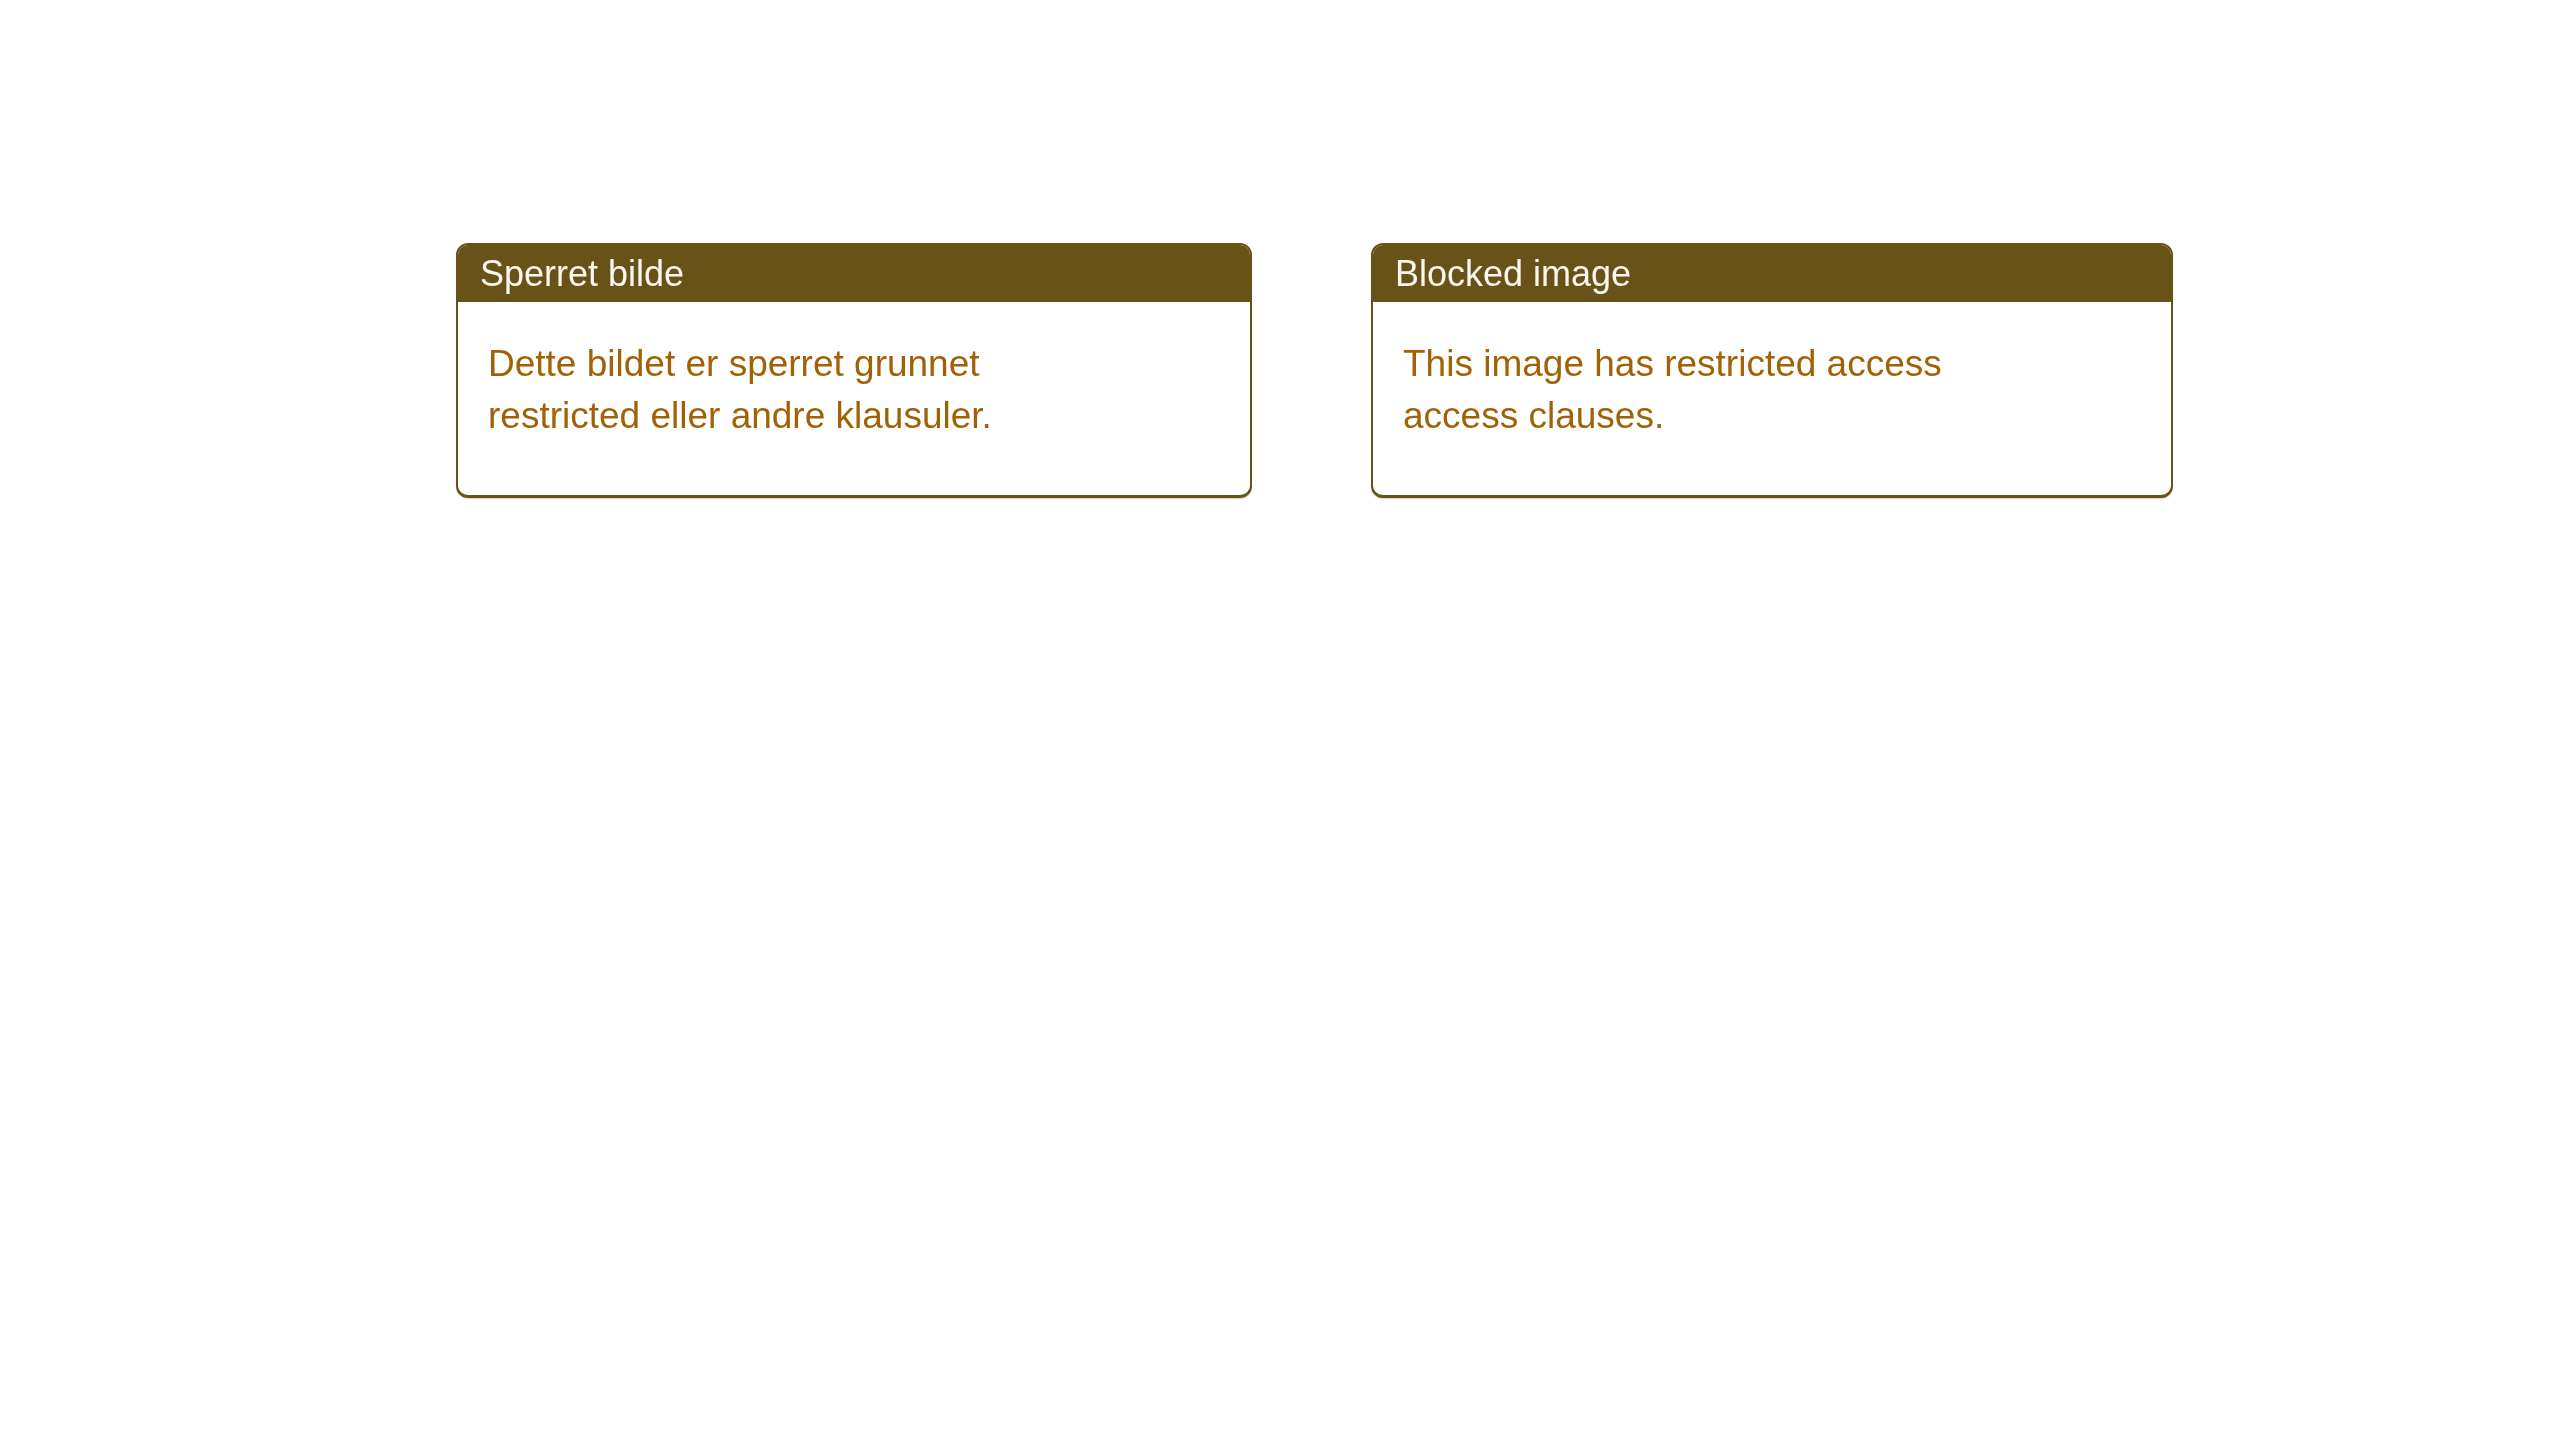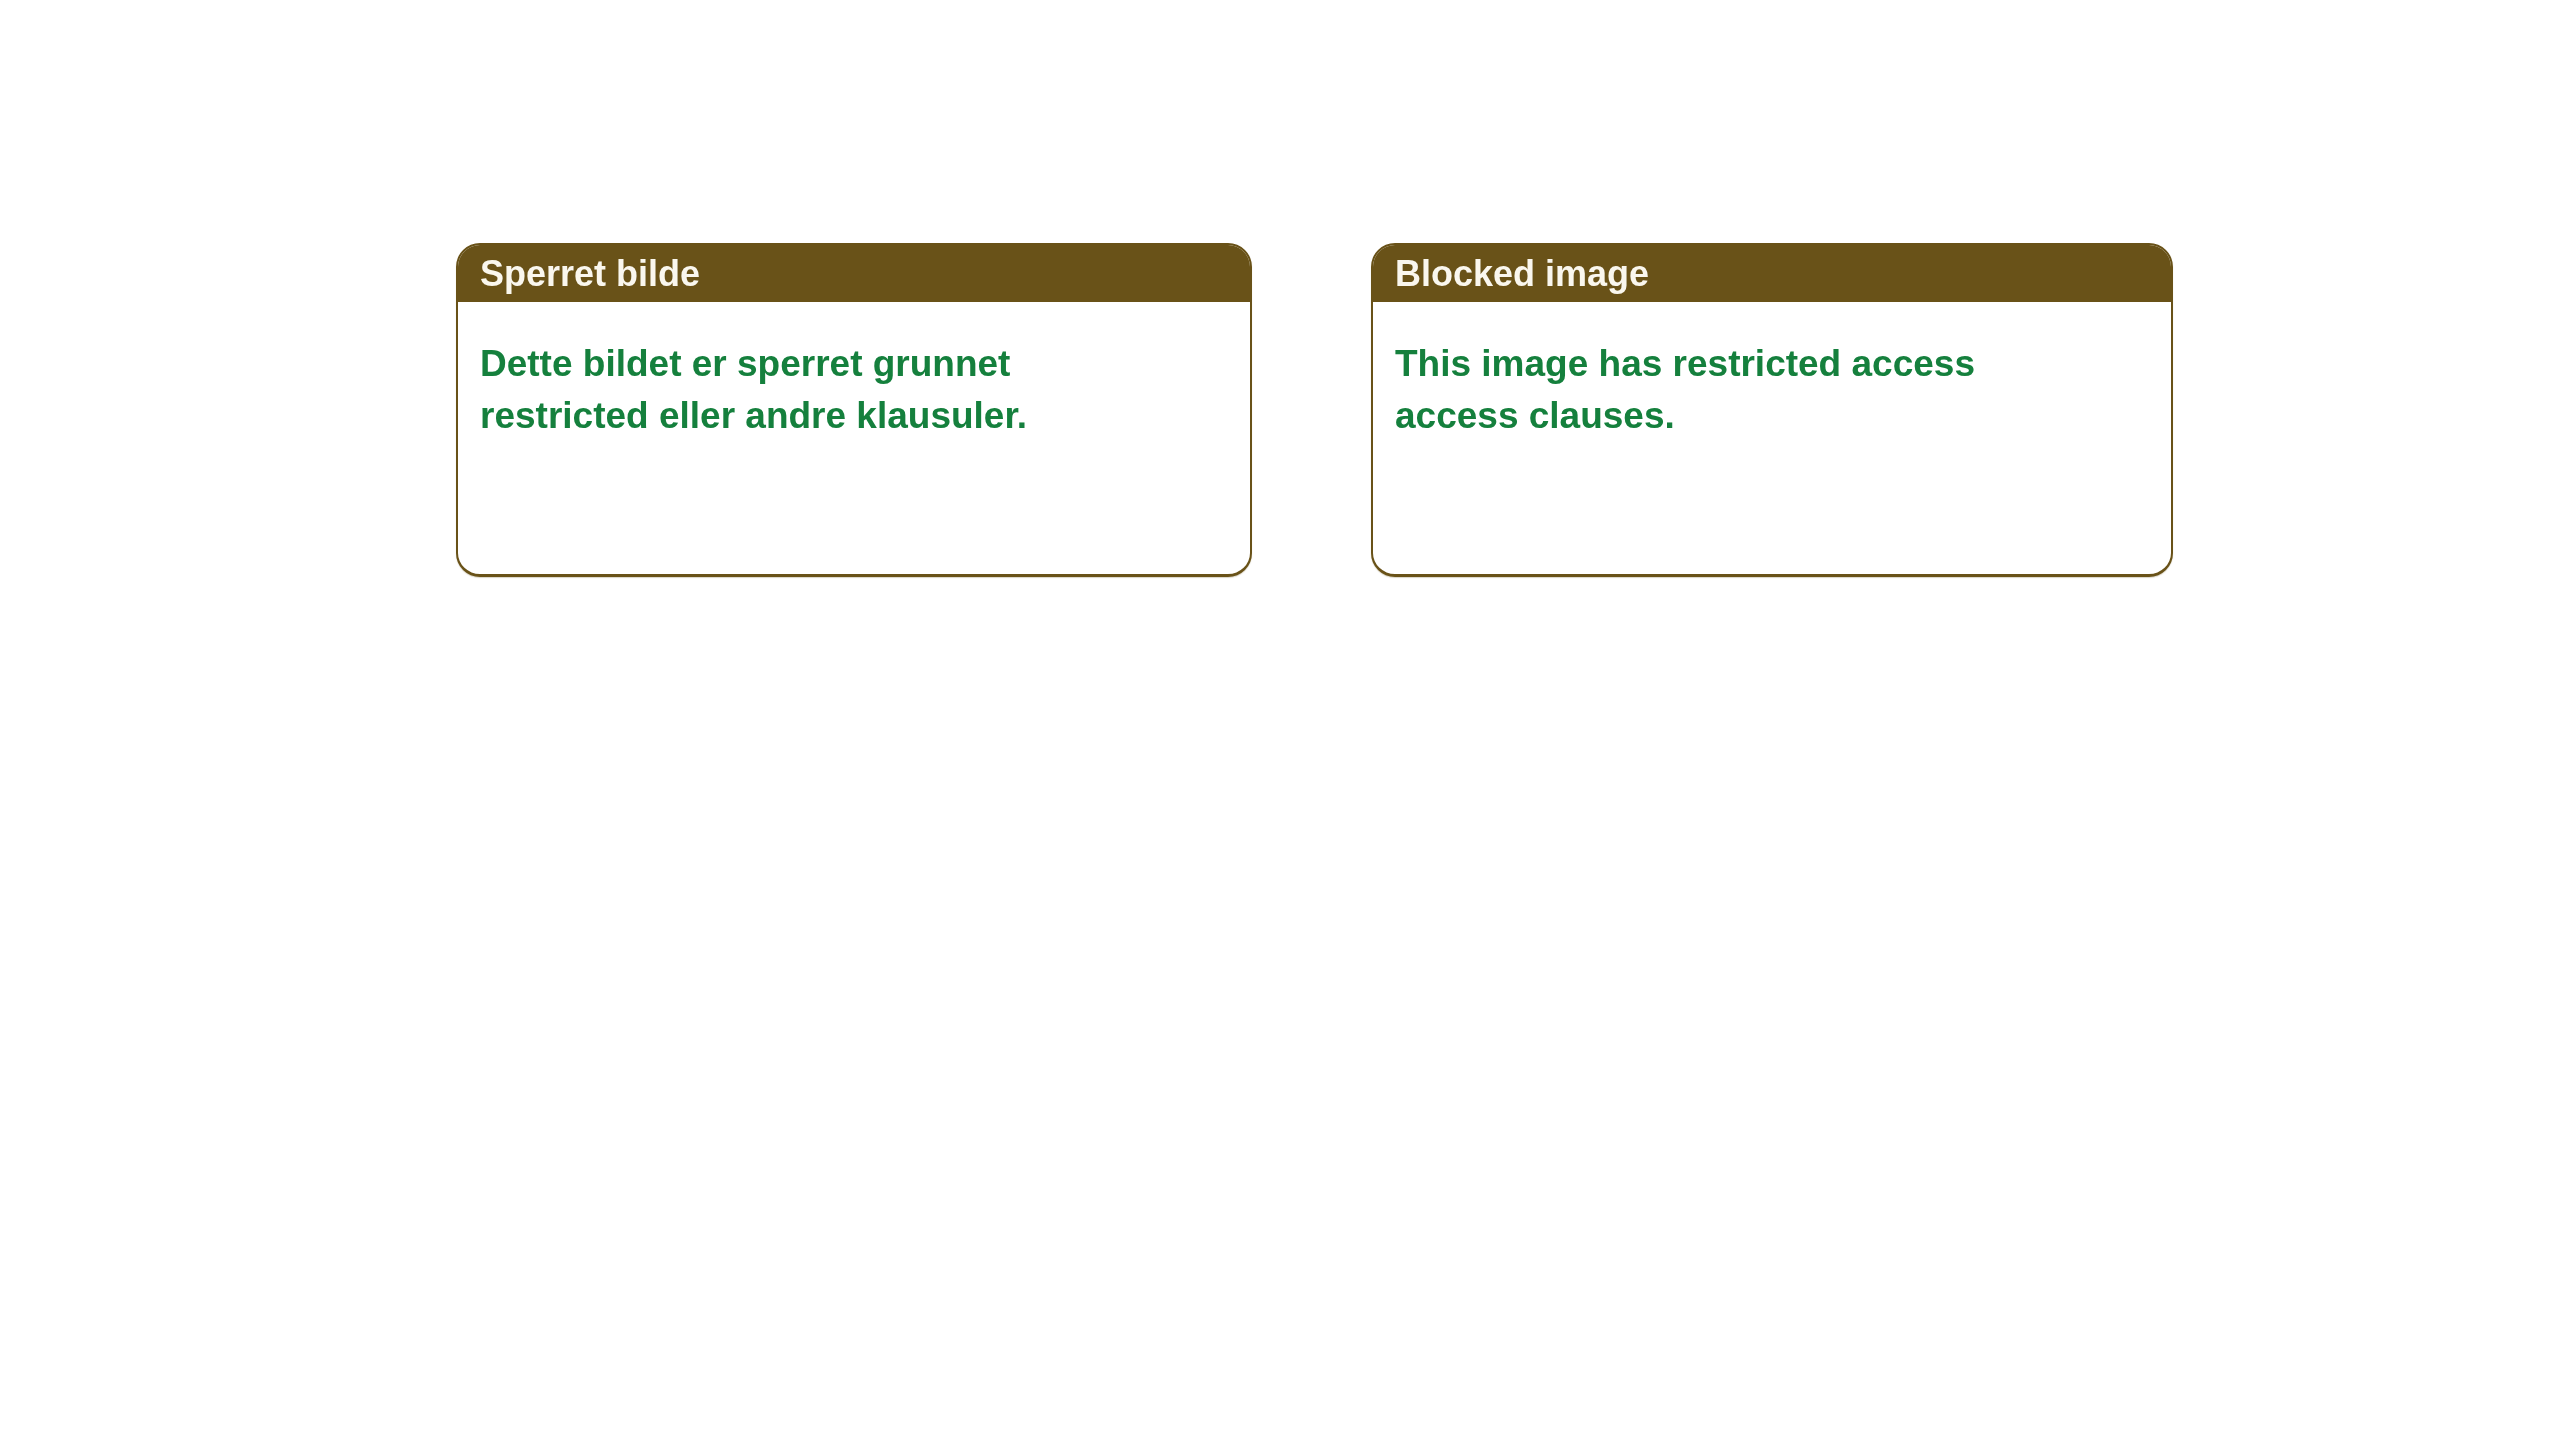--- a/index.html
+++ b/index.html
@@ -10,51 +10,50 @@
   body {
     position: relative;
     width: 2560px;
     height: 1440px;
     font-family: "Liberation Sans", sans-serif;
     overflow: hidden;
   }
   .notice-card {
     position: absolute;
     top: 243px;
-    height: 334px;
+    height: 255px;
     background: #ffffff;
     border: 2px solid #695218;
     border-bottom-width: 3px;
-    border-radius: 24px;
+    border-radius: 12px;
     overflow: hidden;
     box-sizing: border-box;
     box-shadow: 0 1px 1px rgba(105, 82, 24, 0.25);
-    font-weight: bold;
   }
   .notice-card.card-no {
     left: 456px;
     width: 796px;
   }
   .notice-card.card-en {
     left: 1371px;
     width: 802px;
   }
   .card-header {
     height: 57px;
     background: #695218;
     color: #faf7ee;
     font-size: 36px;
     line-height: 58px;
     padding: 0 22px;
     white-space: nowrap;
     overflow: hidden;
   }
   .card-body {
-    padding: 36px 26px 0 22px;
-    color: #15803d;
+    padding: 36px 26px 0 30px;
+    color: #a16207;
     font-size: 37px;
     line-height: 52px;
   }
   .card-body .body-line {
     white-space: nowrap;
   }
 </style>
 </head>
 <body>
 

